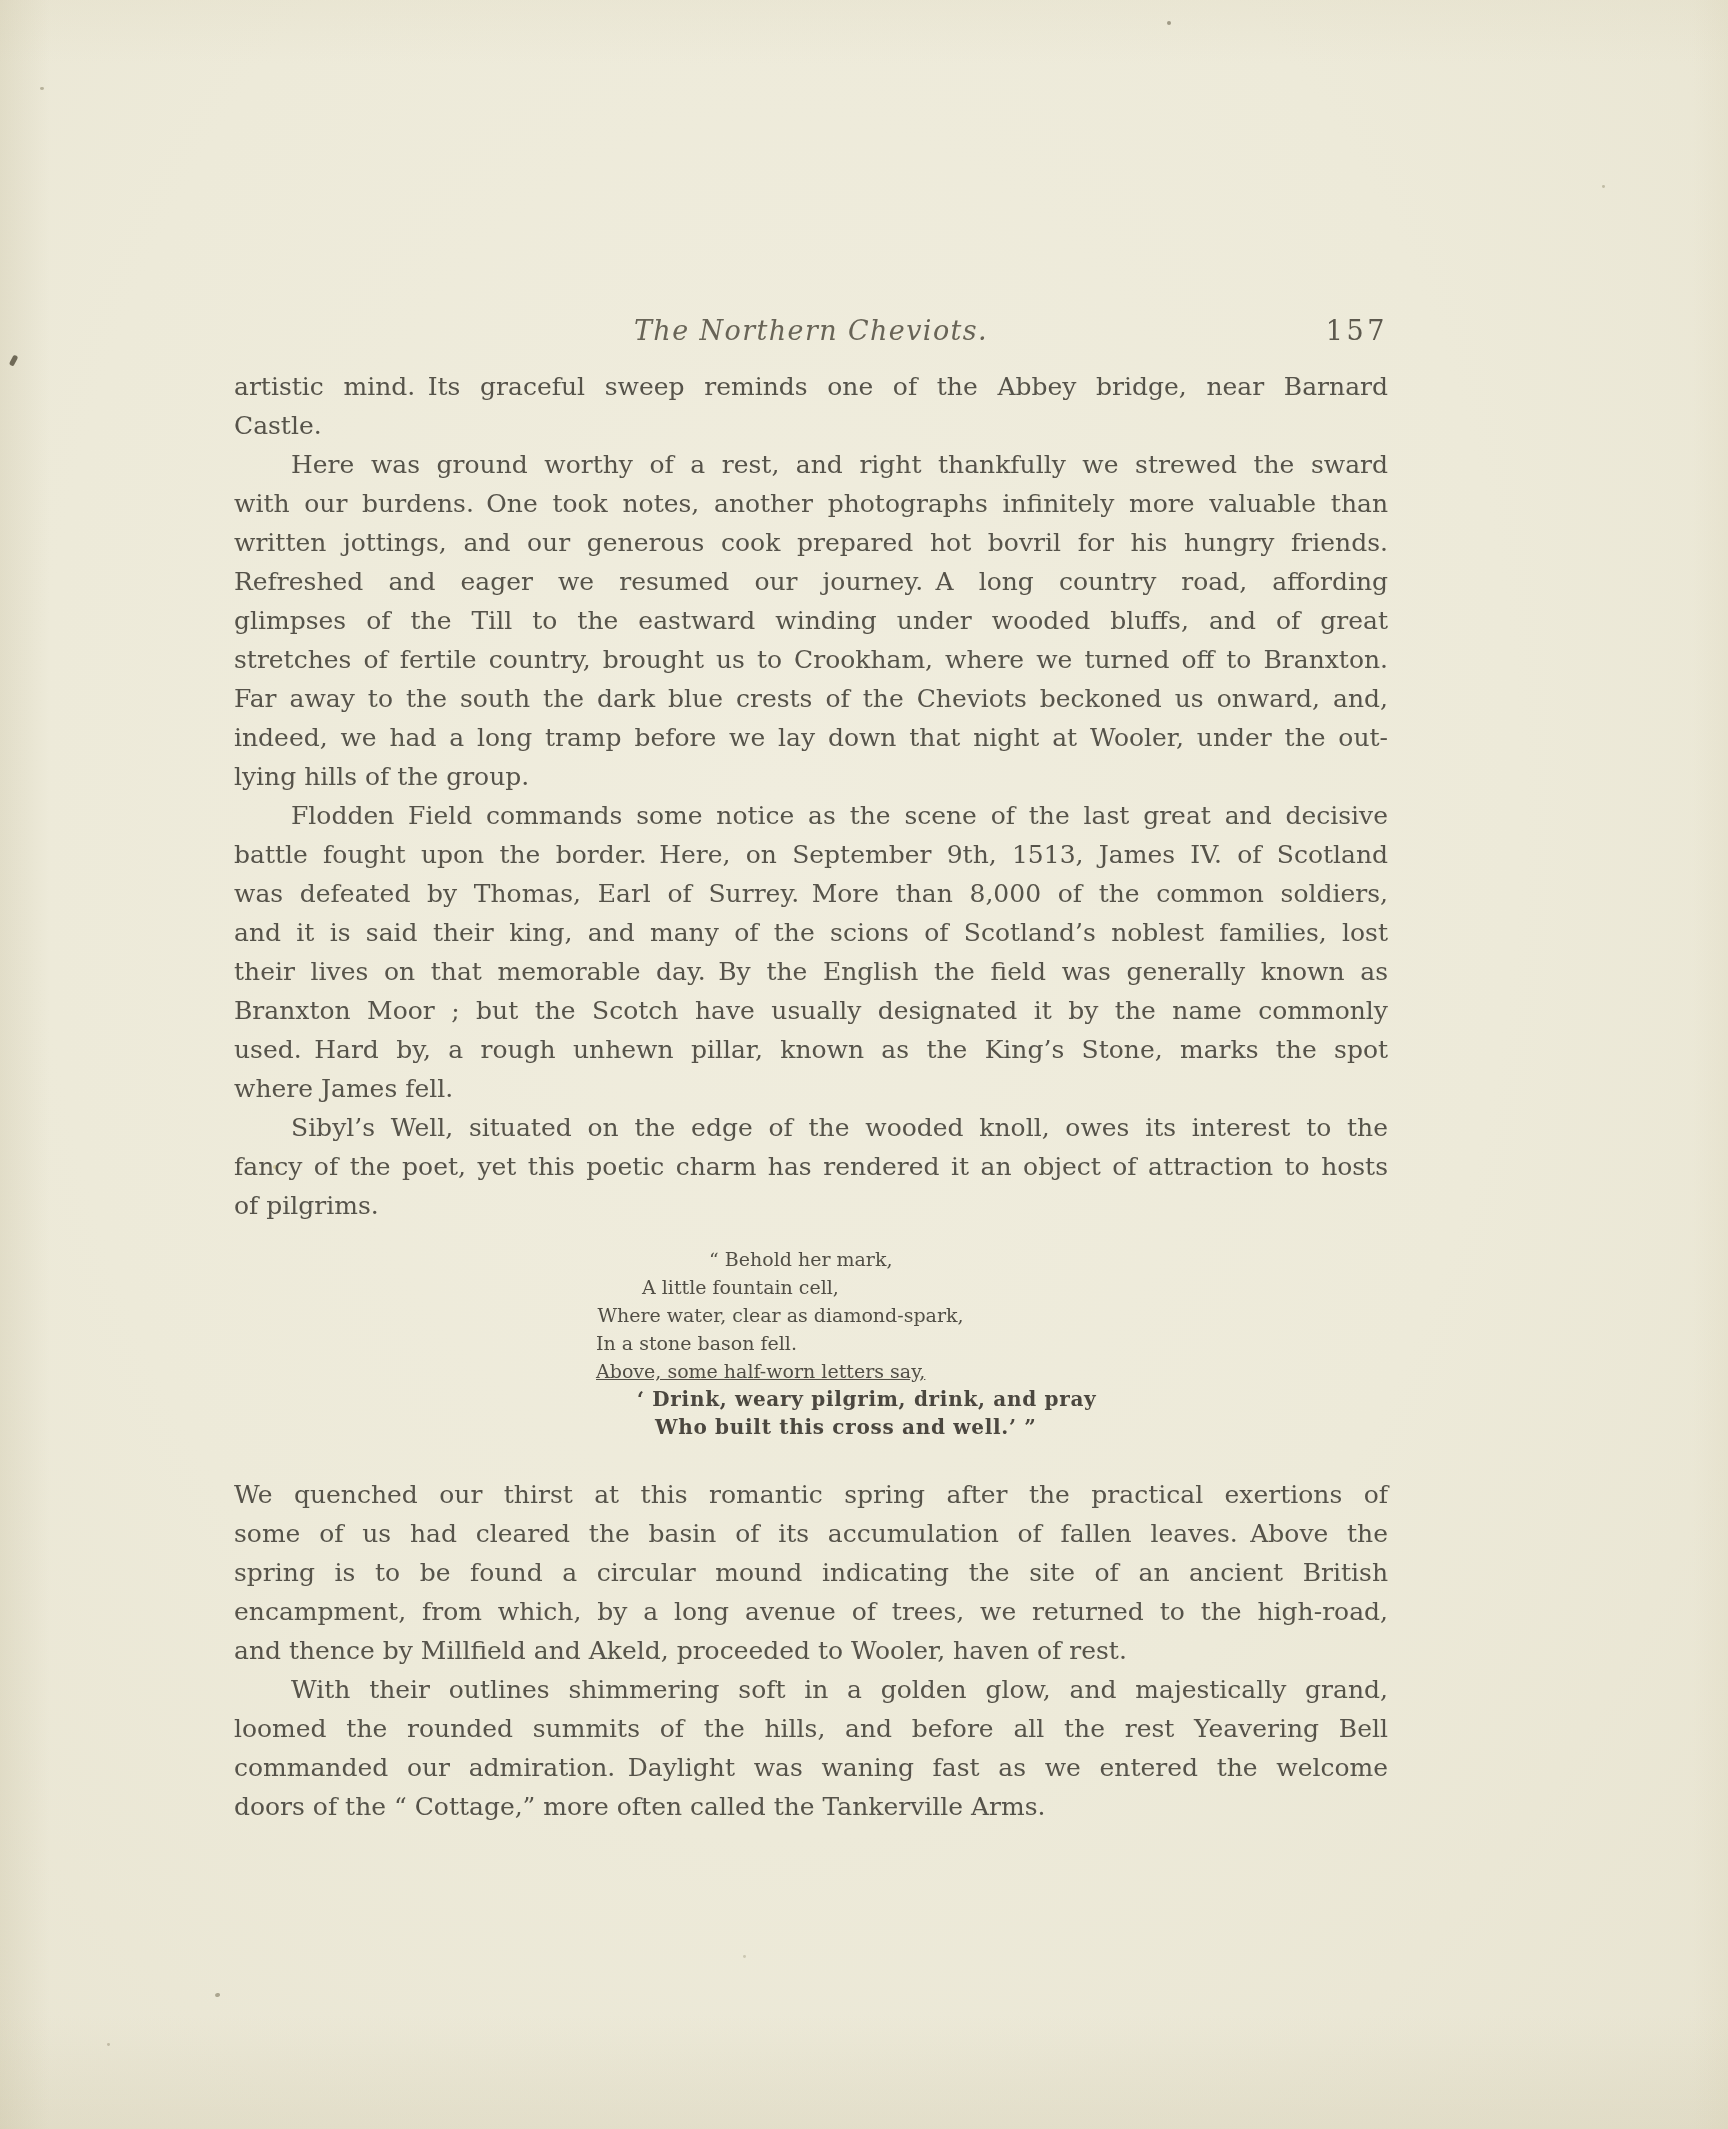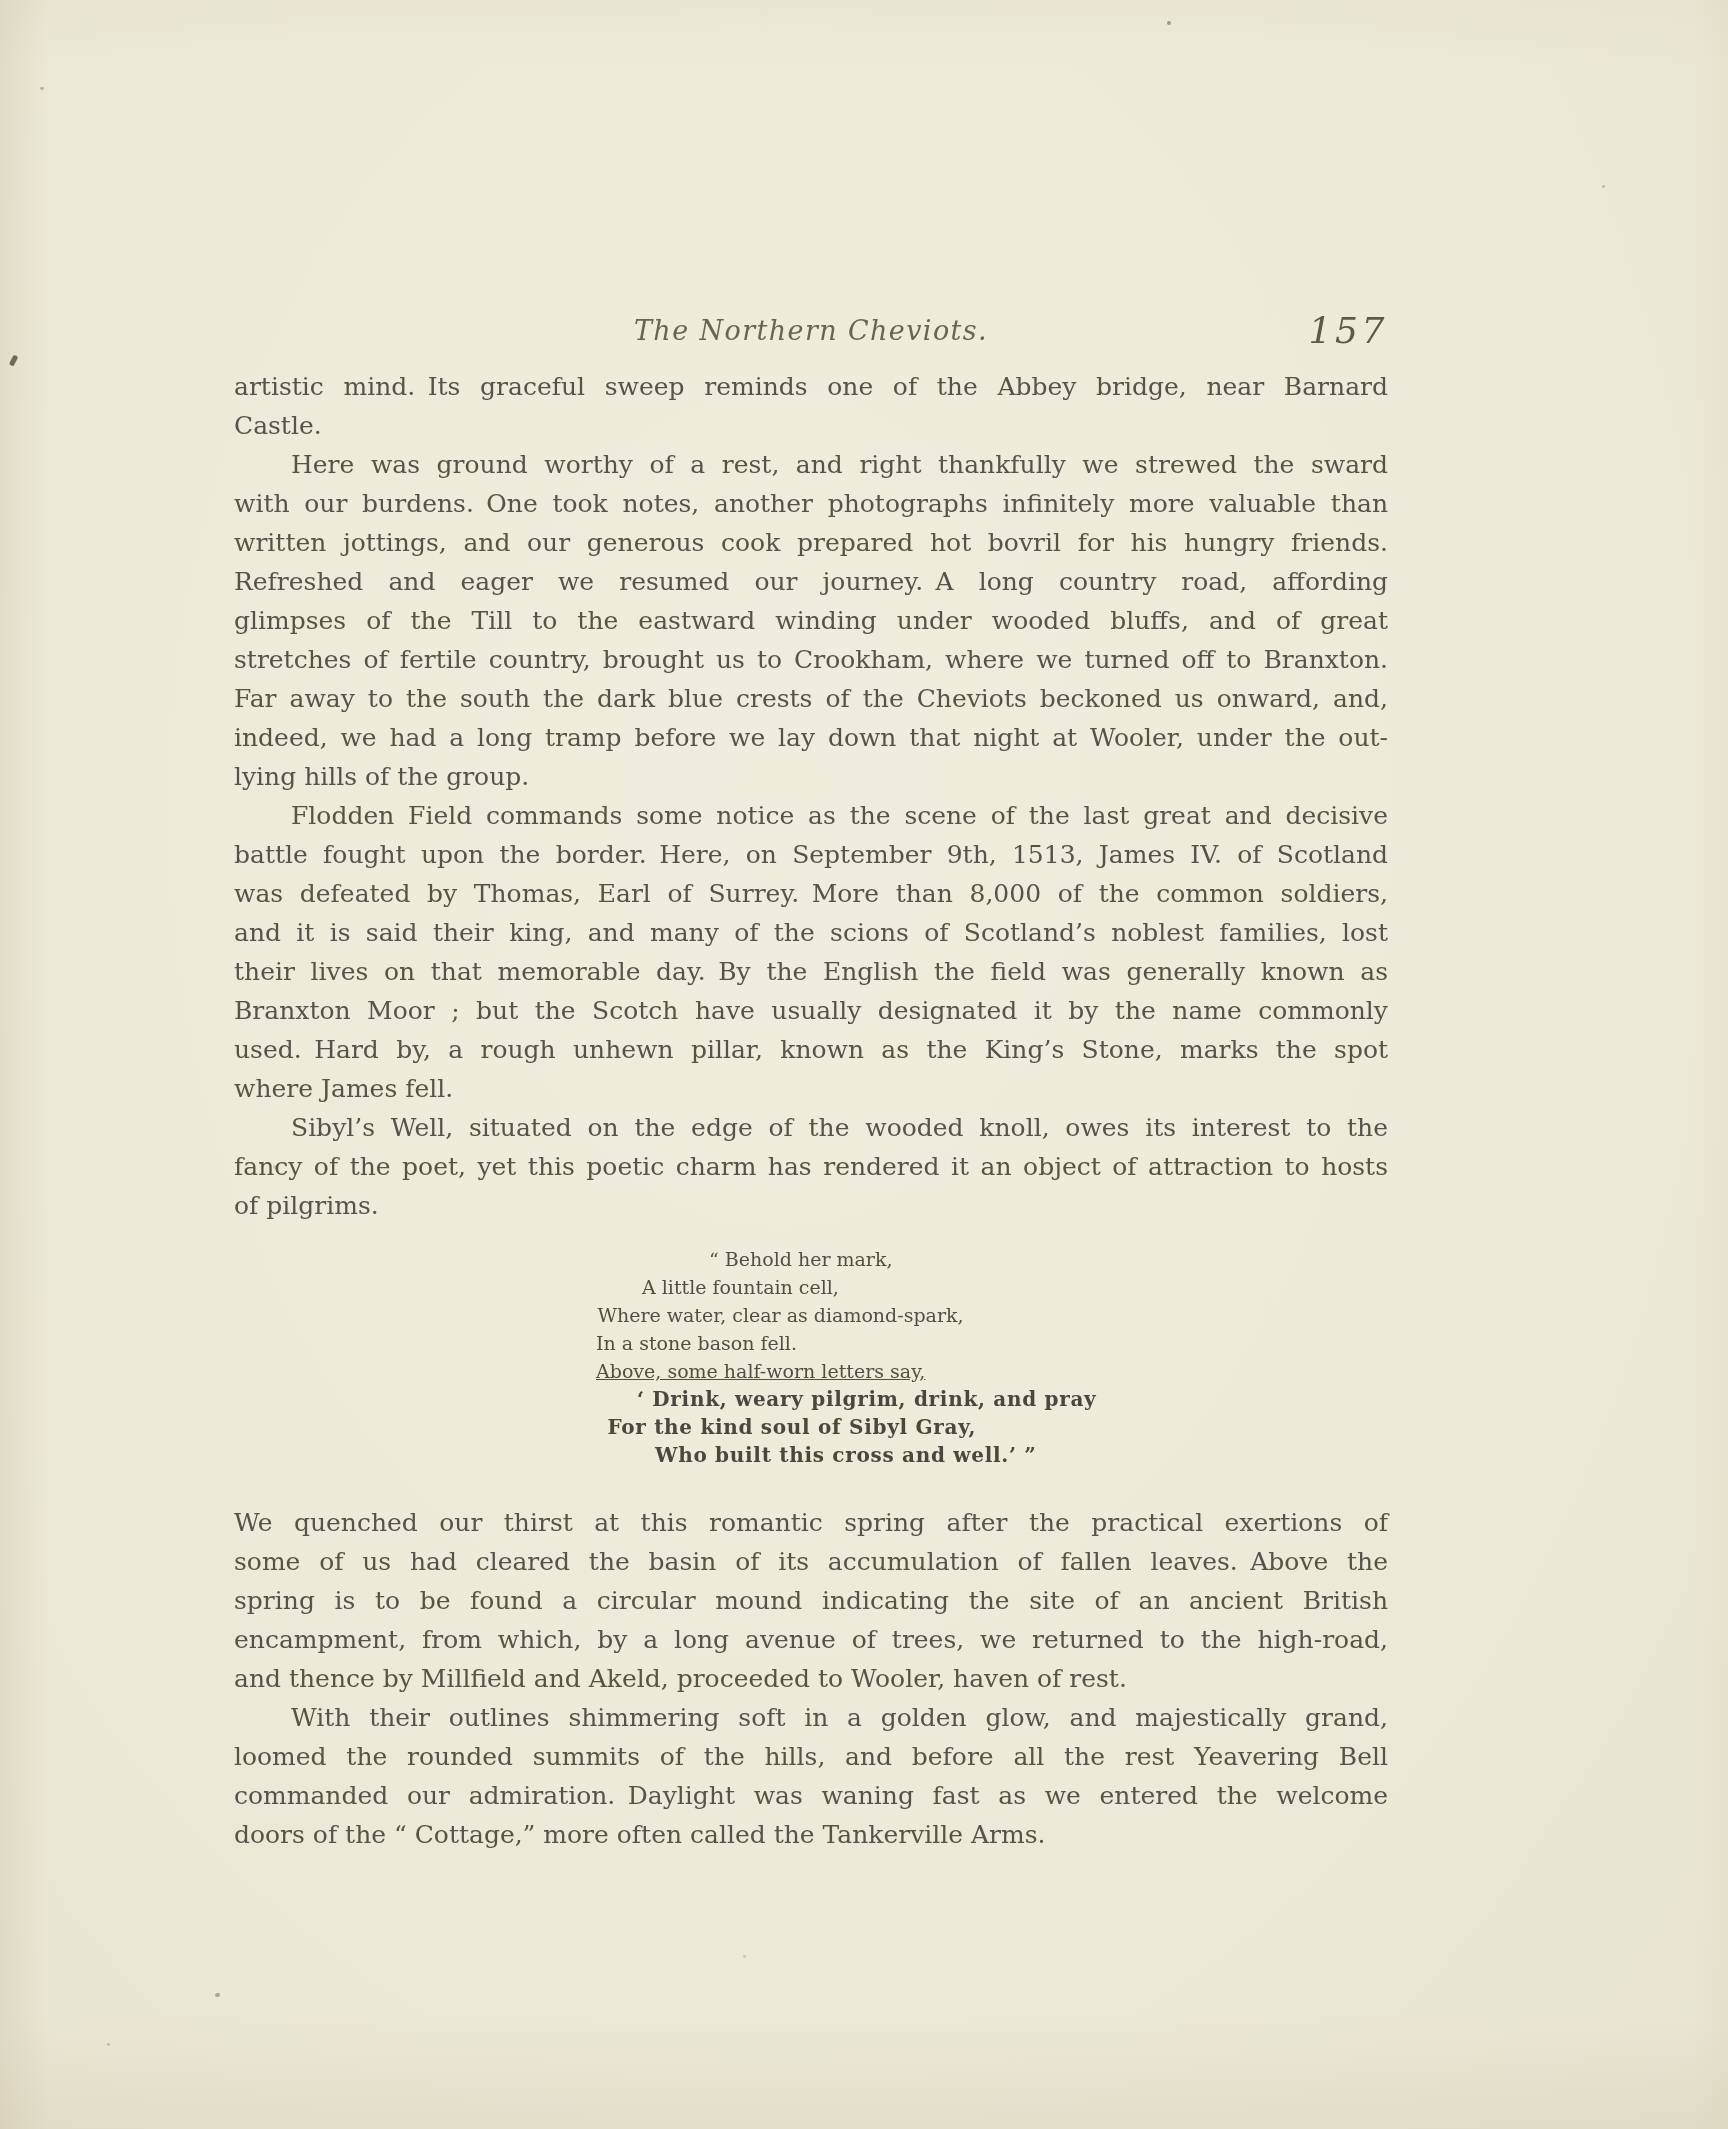--- a/index.html
+++ b/index.html
@@ -18,21 +18,21 @@
     color:#57544a;
   }
   .content{position:absolute;left:234px;top:311px;width:1154px;}
   .running-header{position:relative;height:39px;line-height:39px;}
   .running-header .title{
     display:block;text-align:center;
     font-style:italic;font-size:27px;letter-spacing:1.4px;color:#686457;
   }
   .running-header .page-number{
     position:absolute;right:0;top:0;
-    font-size:36px;letter-spacing:3.6px;color:#5d594e;font-style:italic;
+    font-size:27px;letter-spacing:3.6px;color:#5d594e;
   }
   .body{margin-top:17px;}
   .para{margin:0;}
   .line{
     height:39px;line-height:39px;font-size:25px;
     text-align:justify;text-align-last:justify;
     white-space:normal;color:#56534a;
   }
   .line.last{text-align:left;text-align-last:auto;}
   .para.indent .line:first-child{text-indent:57px;}
@@ -104,21 +104,20 @@
           <div class="line">fancy of the poet, yet this poetic charm has rendered it an object of attraction to hosts</div>
           <div class="line last">of pilgrims.</div>
         </div>
         <div class="poem">
           <div class="poem-line" style="margin-left: 113px;">“ Behold her mark,</div>
           <div class="poem-line" style="margin-left: 46px;">A little fountain cell,</div>
           <div class="poem-line" style="margin-left: 1.4px;">Where water, clear as diamond-spark,</div>
           <div class="poem-line" style="">In a stone bason fell.</div>
           <div class="poem-line" style="margin-left: 0px; text-decoration: underline;">Above, some half-worn letters say,</div>
           <div class="poem-line blackletter" style="margin-left: 41px;">‘ Drink, weary pilgrim, drink, and pray</div>
-          <div class="poem-line blackletter" style="margin-left: 11.4px;">For the kind soul of Sibyl Gray,</div>
           <div class="poem-line blackletter" style="margin-left: 59px;">Who built this cross and well.’ ”</div>
         </div>
         <div class="para after-poem">
           <div class="line">We quenched our thirst at this romantic spring after the practical exertions of</div>
           <div class="line">some of us had cleared the basin of its accumulation of fallen leaves. Above the</div>
           <div class="line">spring is to be found a circular mound indicating the site of an ancient British</div>
           <div class="line">encampment, from which, by a long avenue of trees, we returned to the high-road,</div>
           <div class="line last">and thence by Millfield and Akeld, proceeded to Wooler, haven of rest.</div>
         </div>
         <div class="para indent">

